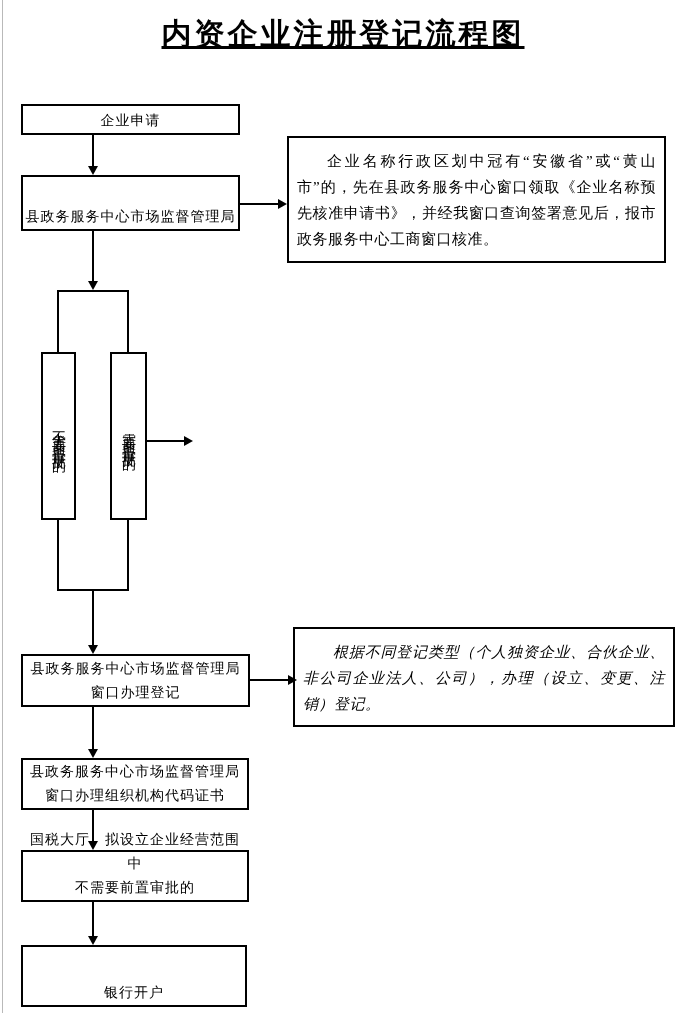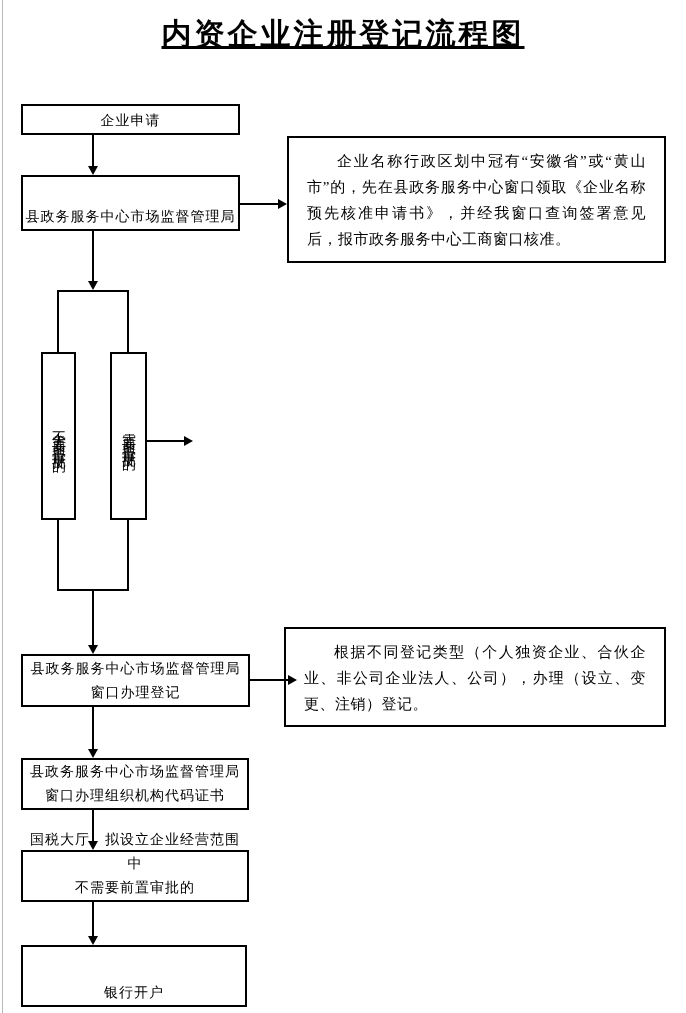--- a/index.html
+++ b/index.html
@@ -48,21 +48,21 @@
     line-height: 24px;
   }
   .note {
     position: absolute;
     box-sizing: border-box;
     border: 2px solid #000000;
     background: #ffffff;
     font-size: 15px;
     letter-spacing: 0.5px;
     line-height: 26px;
-    padding: 10px 18px;
+    padding: 10px 8px;
     text-align: justify;
   }
   .note p {
     margin: 0;
     text-indent: 2em;
   }
   .vbox {
     position: absolute;
     box-sizing: border-box;
     border: 2px solid #000000;
@@ -97,21 +97,21 @@
   }
 
   
   #box-apply        { left: 21px;  top: 104px; width: 219px; height: 31px; }
   #box-precheck     { left: 21px;  top: 175px; width: 219px; height: 56px; }
   #note-region      { left: 287px; top: 136px; width: 379px; height: 127px; }
   #branch-no        { left: 41px;  top: 352px; width: 35px;  height: 168px; }
   #branch-yes       { left: 110px; top: 352px; width: 37px;  height: 168px; }
   #note-license     { left: 192px; top: 388px; width: 420px; height: 105px; }
   #box-registration { left: 21px;  top: 654px; width: 229px; height: 53px; }
-  #note-types       { left: 284px; top: 627px; width: 382px; height: 100px; }
+  #note-types       { left: 293px; top: 627px; width: 382px; height: 100px; font-style: italic; }
   #box-orgcode      { left: 21px;  top: 758px; width: 228px; height: 52px; }
   #box-tax          { left: 21px;  top: 850px; width: 228px; height: 52px; }
   #box-bank         { left: 21px;  top: 945px; width: 226px; height: 62px; }
 </style>
 </head>
 <body>
 
 <div class="canvas">
 
   <div class="page-edge"></div>

